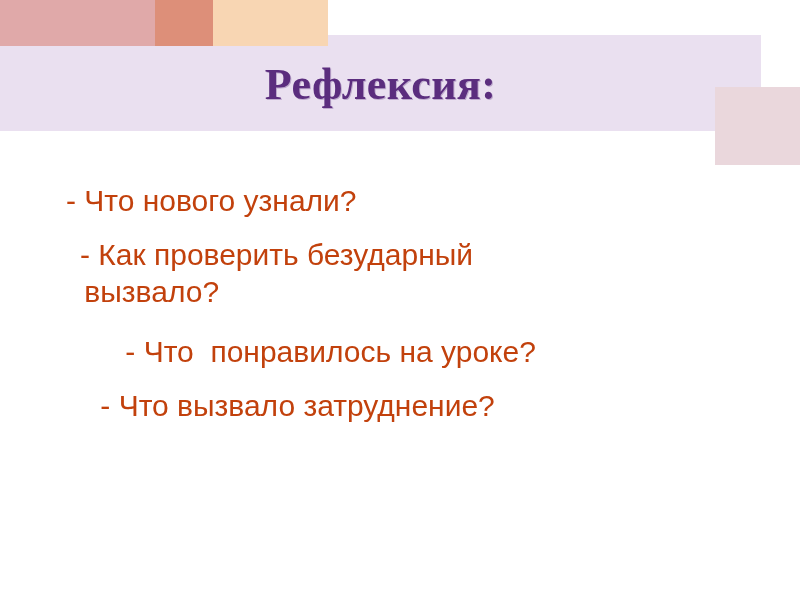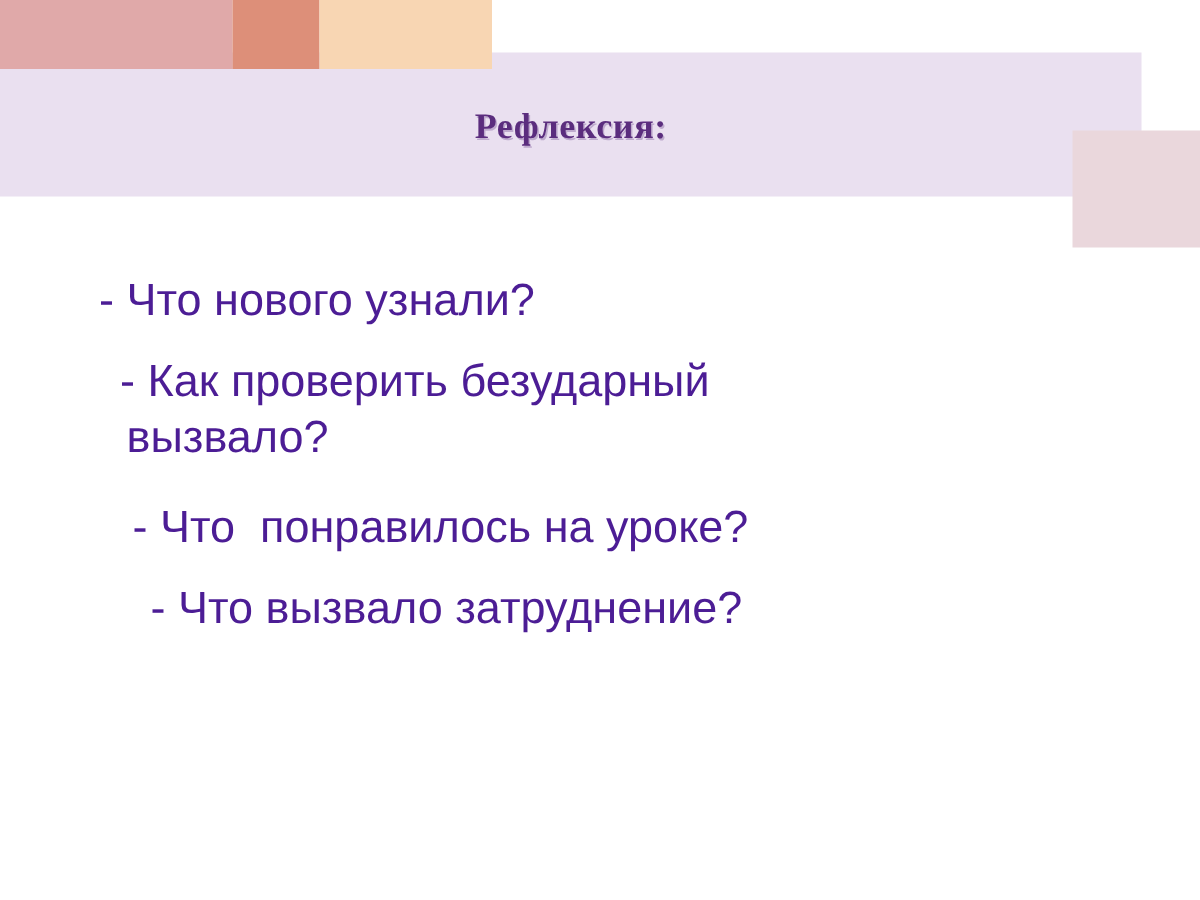--- a/index.html
+++ b/index.html
@@ -66,46 +66,46 @@
 
   
   .slide-title {
     position: absolute;
     left: 0;
     top: 64px;
     width: 761px;
     text-align: center;
     font-family: "Liberation Serif", serif;
     font-weight: bold;
-    font-size: 24px;
+    font-size: 44px;
     line-height: 42px;
     color: #5B2D7E;
     text-shadow: 1px 1px 0 rgba(90,45,126,0.30);
     letter-spacing: 0.4px;
     white-space: nowrap;
   }
 
   
   .body-list {
     position: absolute;
     left: 0;
     top: 182px;
     width: 800px;
   }
   .body-line {
-    color: #4c1d95;
+    color: #c2410c;
     font-family: "Liberation Sans", sans-serif;
     font-size: 30px;
     line-height: 37px;
     white-space: pre;
   }
   .line-1 { padding-left: 66px;  margin-bottom: 17px; }
   .line-2 { padding-left: 80px;  }
   .line-2-wrap { padding-left: 76px; margin-bottom: 23px; }
-  .line-3 { padding-left: 80px;  margin-bottom: 17px; }
+  .line-3 { padding-left: 80px;  margin-bottom: 17px; margin-left: 37px; }
   .line-4 { padding-left: 92px;  }
 </style>
 </head>
 <body>
 
 <div class="slide">
 
   <div class="deco-band-lavender"></div>
   <div class="deco-block-pink"></div>
   <div class="deco-block-salmon"></div>

